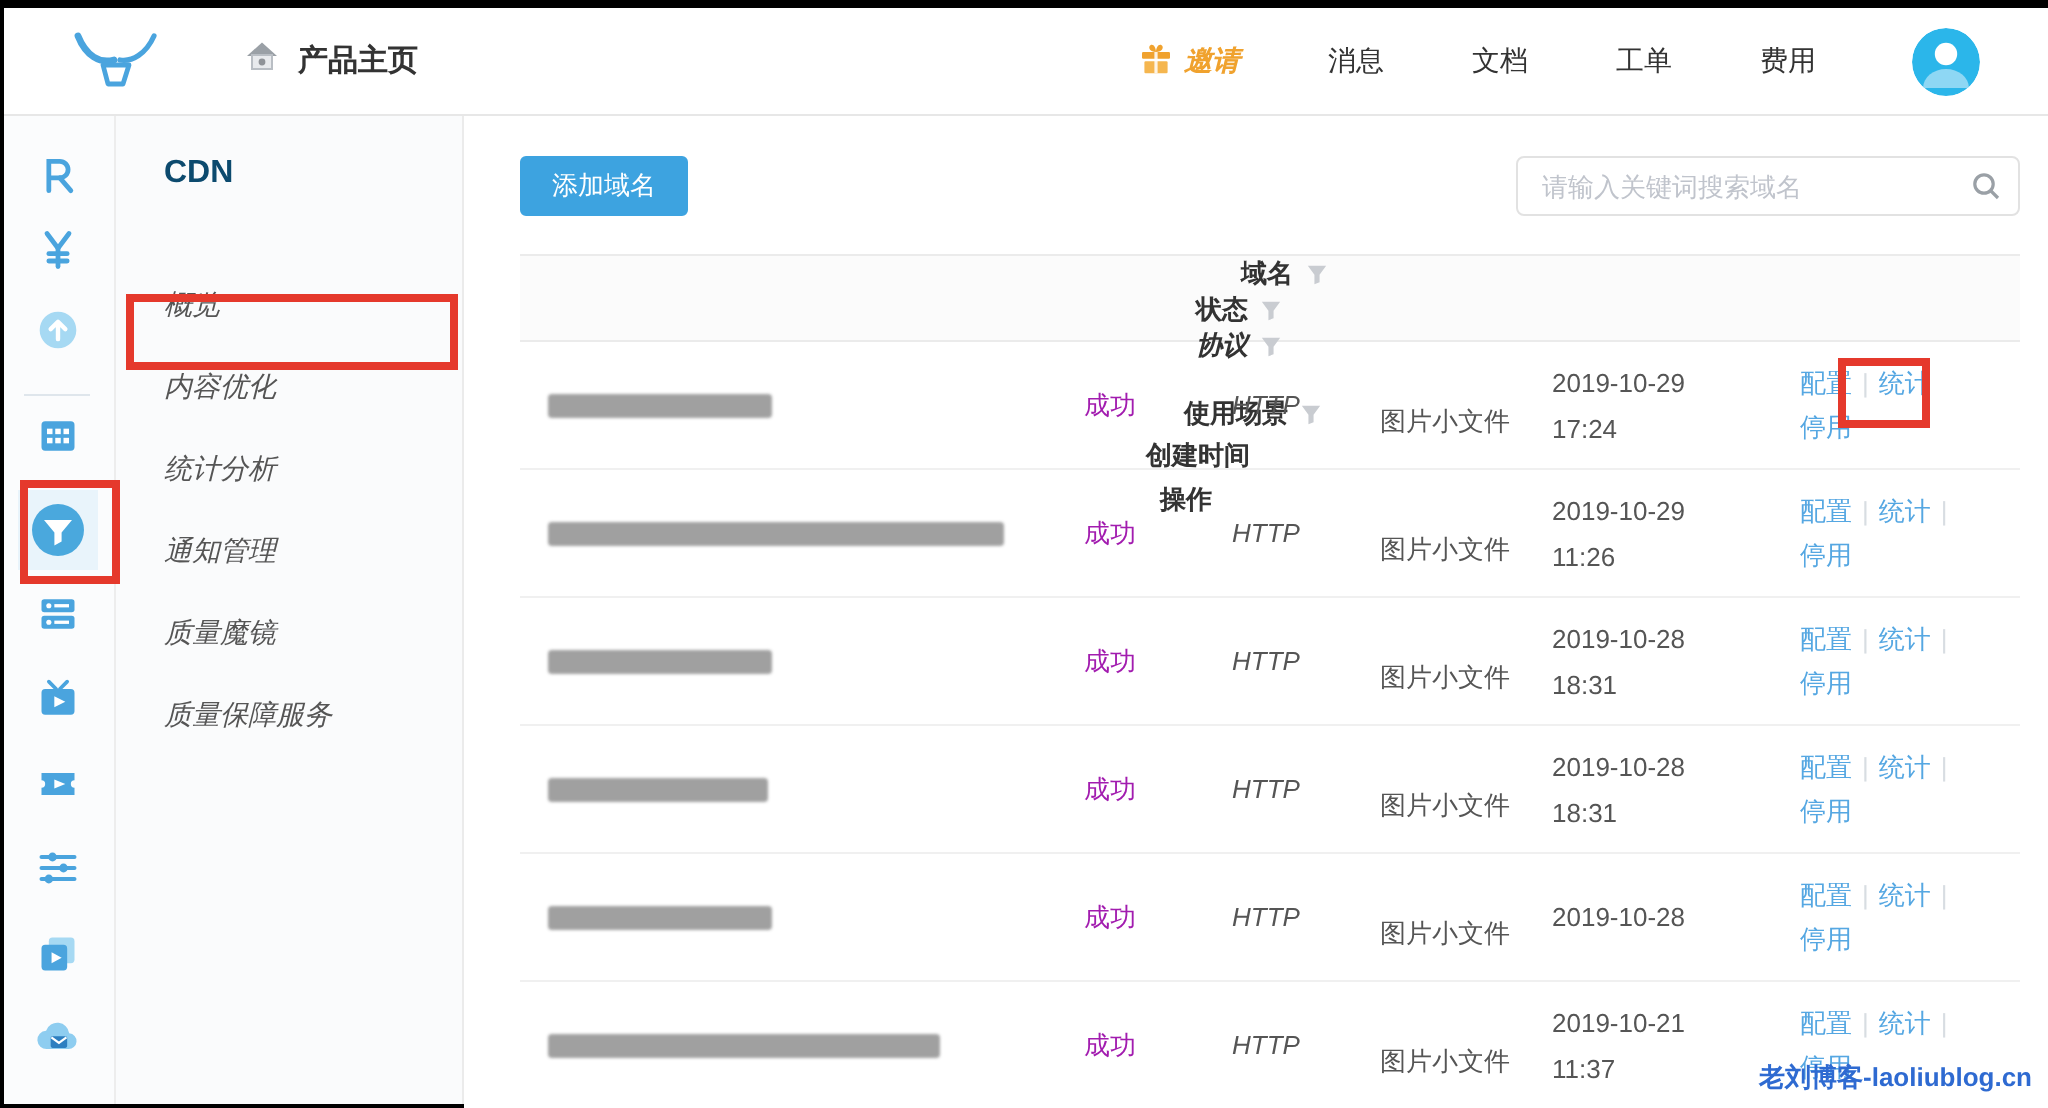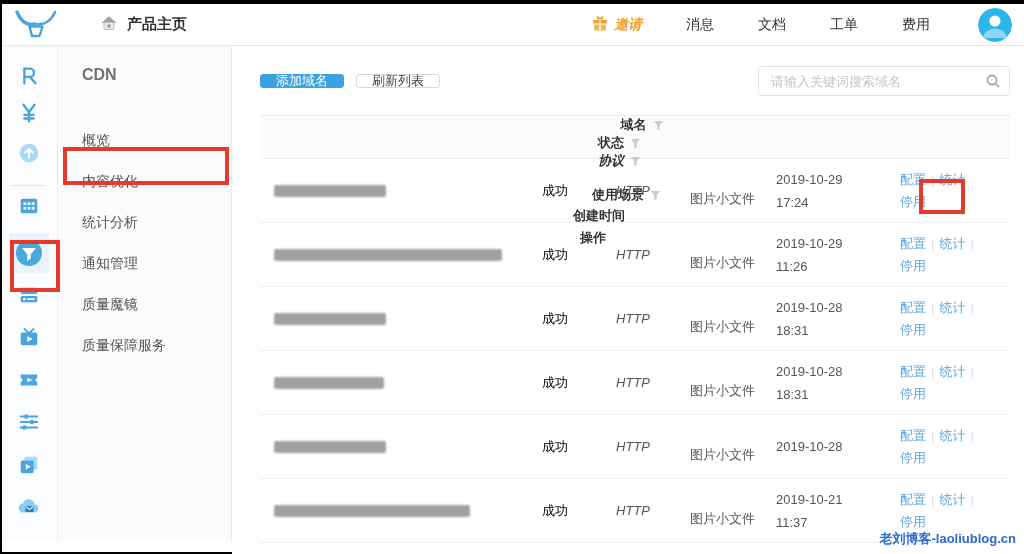--- a/index.html
+++ b/index.html
@@ -6,50 +6,50 @@
   html,body { width:1024px; height:554px; }
   body {
     font-family:"Liberation Sans","DejaVu Sans",sans-serif;
     background:#fff; position:relative; overflow:hidden; color:#333;
   }
   .top-strip { height:4px; background:#000; }
   .edge-left { position:absolute; left:0; top:4px; bottom:0; width:2px; background:#000; z-index:40; }
   .edge-bottom { position:absolute; left:0; bottom:0; width:232px; height:2px; background:#000; z-index:40; }
 
   
-  .topbar { height:42px; background:#fff; border-bottom:1px solid #e7e7e7;
-            display:flex; align-items:center; padding:0 12px; }
+  .topbar { height:54px; background:#fff; border-bottom:1px solid #e7e7e7;
+            display:flex; align-items:center; padding:0 34px; }
   .logo { width:46px; display:flex; align-items:center; margin-left:2px; }
   .home-group { display:flex; align-items:center; gap:9px; margin-left:40px; }
   .home-label { font-size:15px; font-weight:bold; color:#333; }
   .topnav { margin-left:auto; display:flex; align-items:center; gap:44px; }
   .topnav-item { font-size:14px; color:#333; cursor:pointer; }
   .invite { display:flex; align-items:center; gap:6px; color:#f0a22e; font-weight:bold;font-style:italic; }
   .avatar { width:34px; height:34px; border-radius:50%; overflow:hidden; margin-left:4px; cursor:pointer; }
 
   
   .layout { display:flex; height:495px; position:relative; }
 
   
   .rail { width:58px; background:#fbfcfd; border-right:1px solid #ededed; position:relative; }
   .rail-icon { position:absolute; left:18px; width:22px; height:22px; cursor:pointer; }
   .rail-divider { position:absolute; left:12px; right:12px; top:139px; border-top:1px solid #dfe6ec; }
   .rail-selected { position:absolute; left:9px; top:187px; width:40px; height:40px;
                    background:#e9f4fb; display:flex; align-items:center; justify-content:center; cursor:pointer; }
 
   
   .sidenav { width:174px; background:#fafbfc; border-right:1px solid #ebebeb; padding:20px 0 0 24px; }
-  .sidenav-title { font-size:16px; font-weight:bold; color:#737373; height:30px; margin-bottom:24px; }
-  .menu-item { height:41px; line-height:41px; font-size:14px; color:#555; cursor:pointer; }
+  .sidenav-title { font-size:16px; font-weight:bold; color:#0c4a6e; height:30px; margin-bottom:24px; }
+  .menu-item { height:41px; line-height:41px; font-size:14px; color:#555; cursor:pointer;font-style:italic; }
   .menu-item.active { color:#3da3e0; font-weight:bold; }
 
   
   .main { flex:1; background:#fff; padding:20px 14px 0 28px; position:relative; }
   .toolbar { display:flex; align-items:center; }
-  .btn { height:14px; padding:0 15px; font-size:13px; border-radius:3px; cursor:pointer;
+  .btn { height:30px; padding:0 15px; font-size:13px; border-radius:3px; cursor:pointer;
          display:inline-flex; align-items:center; border:1px solid transparent; }
   .btn-primary { background:#3da3e0; color:#fff; border-color:#3da3e0; }
   .btn-default { background:#fff; color:#444; border-color:#d9d9d9; margin-left:12px; }
   .search-wrap { margin-left:auto; position:relative; }
   .search-input { width:252px; height:30px; border:1px solid #e2e2e2; border-radius:4px;
                   padding:0 32px 0 12px; font-size:13px; color:#333; background:#fff; outline:none; }
   .search-input::placeholder { color:#c0c4cc; }
   .search-icon { position:absolute; right:9px; top:7px; }
 
   
@@ -59,21 +59,21 @@
            font-size:13px; font-weight:bold; color:#333;flex-direction:column; }
   .th { display:flex; align-items:center; gap:6px; }
   .trow { display:flex; align-items:center; height:64px; border-bottom:1px solid #f0f0f0;
           font-size:13px; color:#555; }
   .col-domain { flex:1; padding-left:14px; display:flex; align-items:center; }
   .col-status { width:74px; }
   .col-protocol { width:74px;font-style:italic; }
   .col-scene { width:86px;margin-top:16px; }
   .col-created { width:124px; line-height:23px; }
   .col-actions { width:110px; line-height:22px; font-size:13px; }
-  .status-ok { color:#000000;font-family:Liberation Mono, monospace; }
+  .status-ok { color:#a21caf;font-family:Liberation Mono, monospace; }
   .blur-bar { height:12px; background:#999; border-radius:2px; filter:blur(0.8px); opacity:.92; }
   .link { color:#55a7e2; cursor:pointer; }
   .sep { color:#d8dde2; margin:0 5px; }
   .hidden-sep { visibility:hidden; }
 
   
   .annotation { position:absolute; border:4px solid #e5392c; pointer-events:none; z-index:30; }
   .ann-funnel { left:10px; top:240px; width:50px; height:52px; }
   .ann-menu   { left:63px; top:147px; width:166px; height:38px; }
   .ann-stats  { left:919px; top:179px; width:46px; height:35px; }
@@ -230,21 +230,20 @@
     <div class="menu-item">内容优化</div>
     <div class="menu-item">统计分析</div>
     <div class="menu-item">通知管理</div>
     <div class="menu-item">质量魔镜</div>
     <div class="menu-item">质量保障服务</div>
   </div>
 
   <div class="main">
     <div class="toolbar">
       <button class="btn btn-primary">添加域名</button>
-      <button class="btn btn-default">刷新列表</button>
       <div class="search-wrap">
         <input class="search-input" value="" placeholder="请输入关键词搜索域名" style="">
         <span class="search-icon">
           <svg width="16" height="16" viewBox="0 0 16 16" fill="none" stroke="#9aa0a6" stroke-width="1.6">
             <circle cx="7" cy="7" r="4.6"></circle>
               <path d="M10.5,10.5 L14,14"></path>
           </svg>
         </span>
       </div>
     </div>

